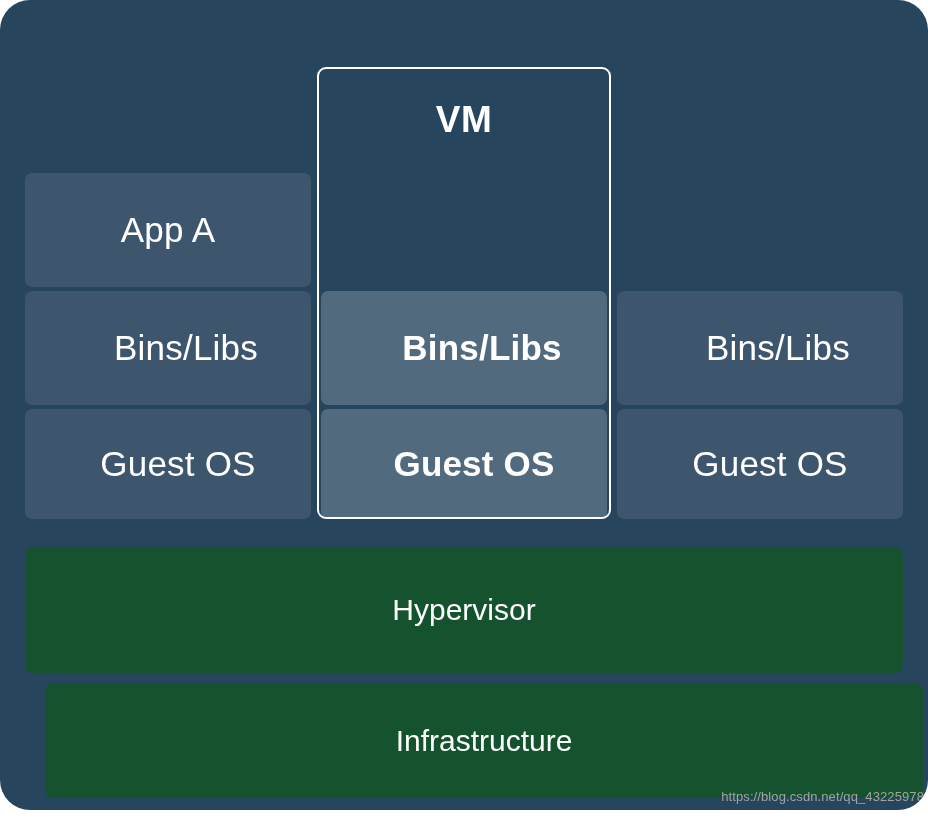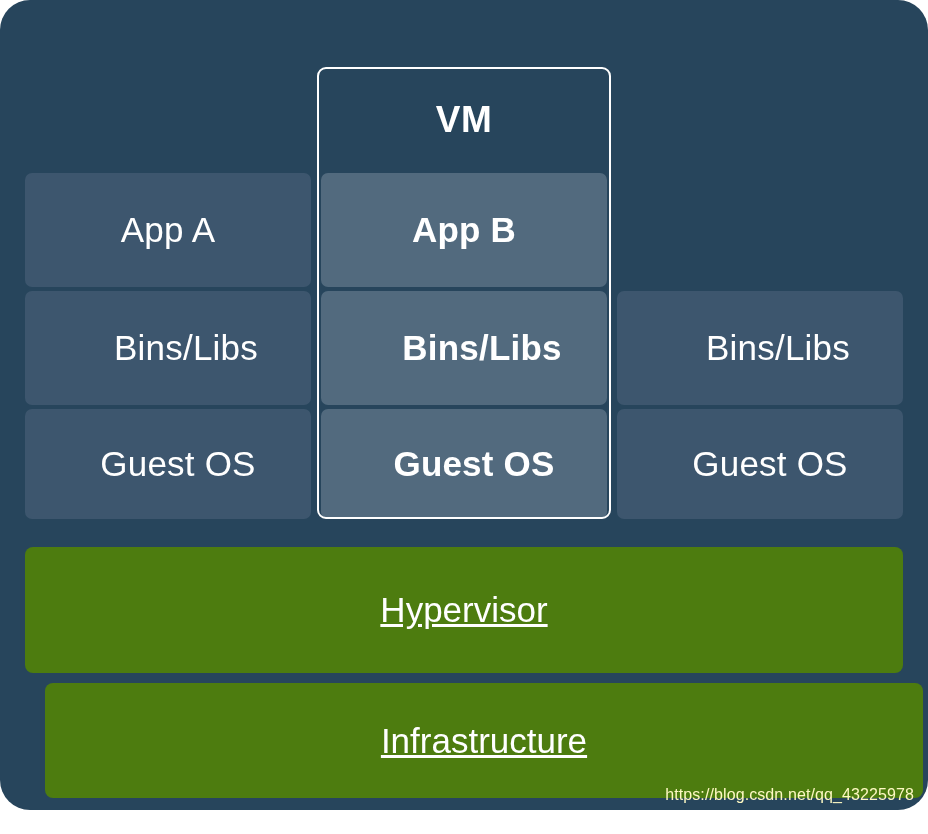--- a/index.html
+++ b/index.html
@@ -84,57 +84,55 @@
 
   .row-app    { top: 173px; height: 114px; }
   .row-bins   { top: 291px; height: 114px; padding-left: 36px; }
   .row-guest  { top: 409px; height: 110px; padding-left: 20px; }
 
   
   .bar {
     position: absolute;
     left: 25px;
     width: 878px;
-    background: #4d7c0f;
+    background: #14532d;
     border-radius: 8px;
     display: flex;
     align-items: center;
     justify-content: center;
     color: #ffffff;
-    font-size: 35px;
+    font-size: 30px;
     font-weight: 300;
     box-sizing: border-box;
     user-select: none;
-    text-decoration: underline;
   }
   #bar-hypervisor    { top: 547px; height: 126px; }
   #bar-infrastructure{ top: 683px; height: 115px; margin-left: 20px; }
 
   
   #watermark {
     position: absolute;
-    right: 14px;
+    right: 4px;
     bottom: 6px;
-    color: #fef9c3;
-    font-size: 16px;
+    color: #a3a3a3;
+    font-size: 13px;
     font-weight: 400;
     letter-spacing: .1px;
     user-select: none;
     white-space: nowrap;
   }
 </style>
 </head>
 <body>
 
 <div id="diagram-canvas">
 
   <div id="vm-title">VM</div>
 
   <div class="cell col-left row-app">App A</div>
-  <div class="cell vm col-mid row-app">App B</div>
 
   <div class="cell col-left row-bins">Bins/Libs</div>
   <div class="cell vm col-mid row-bins">Bins/Libs</div>
   <div class="cell col-right row-bins">Bins/Libs</div>
 
   <div class="cell col-left row-guest">Guest OS</div>
   <div class="cell vm col-mid row-guest">Guest OS</div>
   <div class="cell col-right row-guest">Guest OS</div>
 
   <div id="vm-frame"></div>

